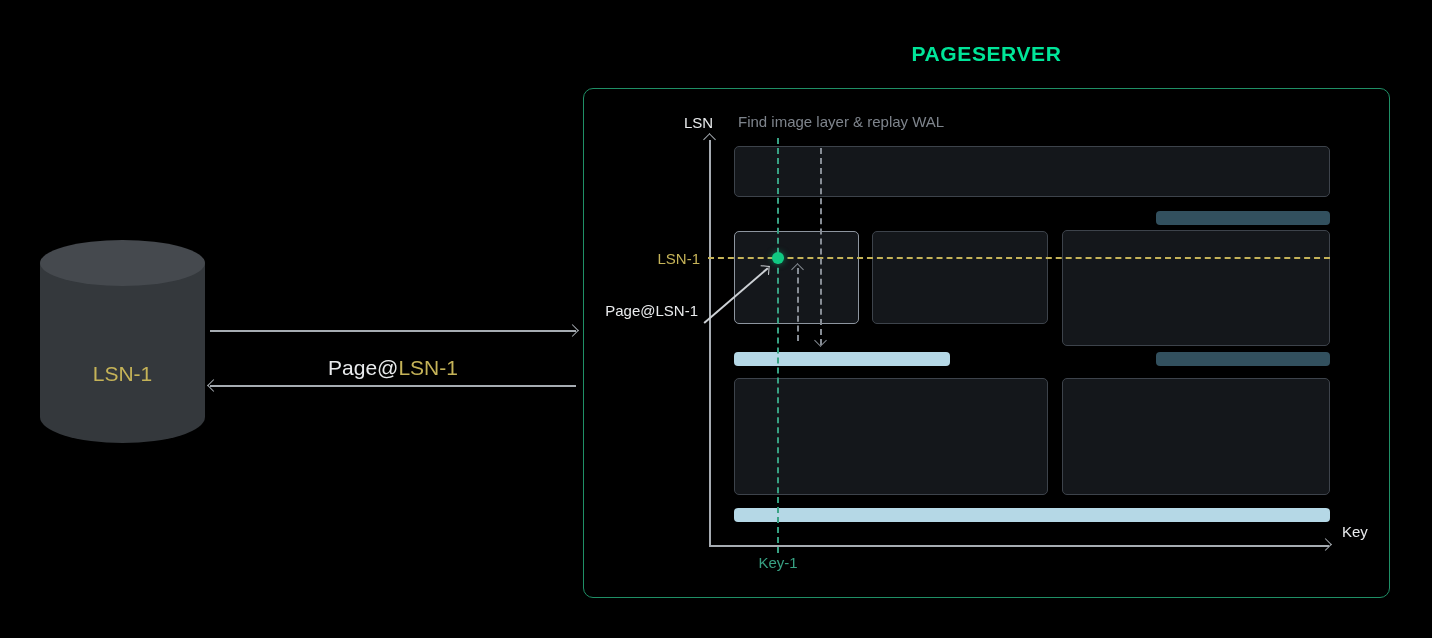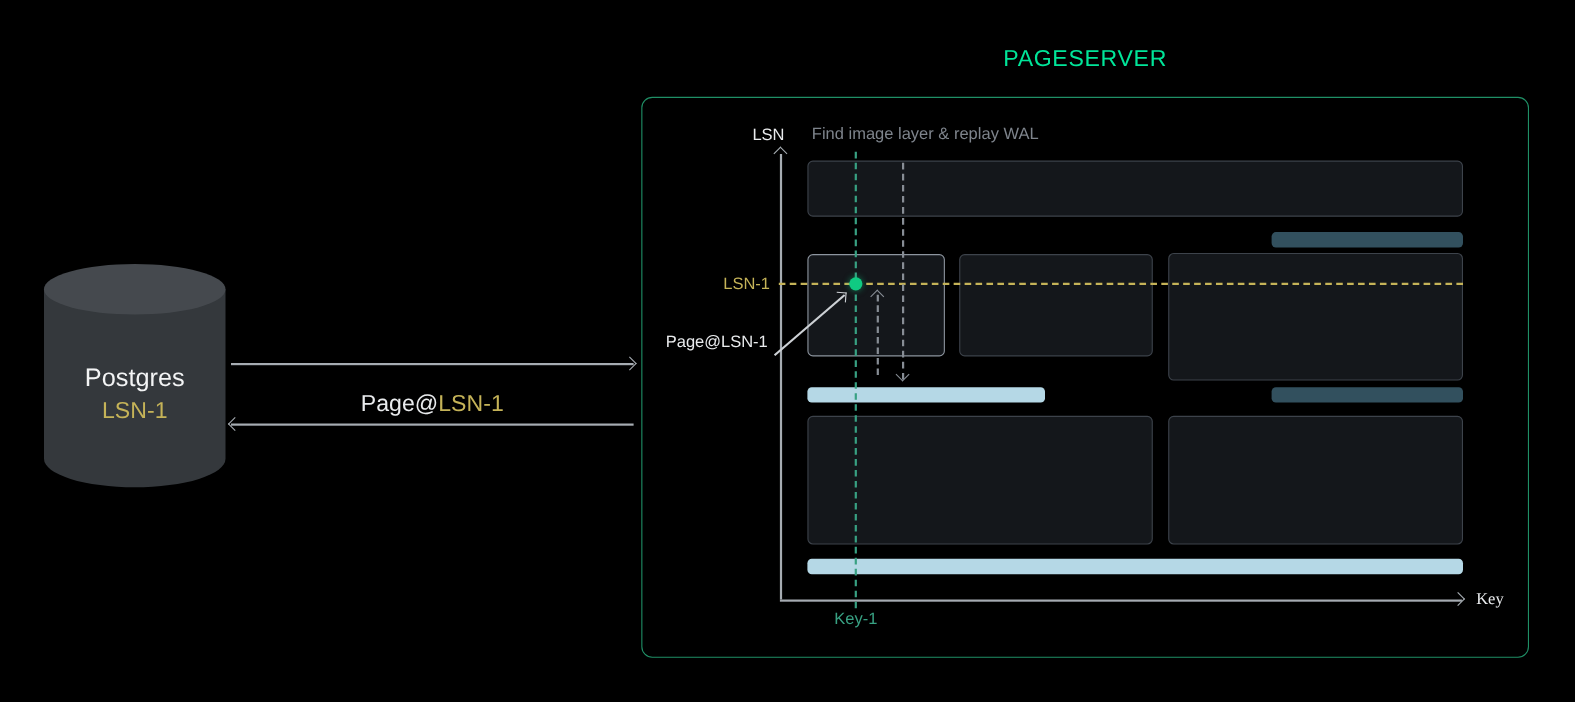--- a/index.html
+++ b/index.html
@@ -33,21 +33,21 @@
 
   
   .ps-box {
     position:absolute; left:583px; top:88px; width:807px; height:510px;
     border:1px solid var(--box-border,#1f8f66);
     border-radius:10px;
     background:transparent;
   }
   .ps-title {
     position:absolute; left:583px; top:42px; width:807px;
-    text-align:center; font-size:21px; font-weight:normal;
+    text-align:center; font-size:21px; font-weight:bold;
     letter-spacing:0.6px; color:var(--brand-green,#00e599);
   }
 
   
   .layer {
     position:absolute;
     background:var(--rect-fill,#14171b);
     border:1px solid var(--rect-border,#3d434b);
     border-radius:5px;
   }
@@ -100,21 +100,20 @@
 <body>
 
 <div class="canvas">
 
   <div class="ps-title">PAGESERVER</div>
 
   <div class="cyl">
     <div class="cyl-body"></div>
     <div class="cyl-top"></div>
   </div>
-  <div class="pg-name">Postgres</div>
   <div class="pg-lsn">LSN-1</div>
 
   <div class="hline" style="left:210px; top:330px; width:366px;">
     <div class="chev r" style="right:-1px; top:-4px;"></div>
   </div>
 
   <div class="msg" style="top:356px;">
     <span>Page@</span><span class="yellow">LSN-1</span>
   </div>
   <div class="hline" style="left:210px; top:385px; width:366px;">
@@ -123,21 +122,21 @@
 
   <div class="ps-box"></div>
 
   <div class="vline" style="left:709px; top:140px; height:405px;"></div>
   <div class="chev u" style="left:705px; top:135px;"></div>
   <div class="hline" style="left:709px; top:545px; width:620px;"></div>
   <div class="chev r" style="left:1321px; top:540px;"></div>
 
   <div class="lbl" style="left:684px; top:114px;">LSN</div>
   <div class="lbl gray" style="left:738px; top:113px;">Find image layer &amp; replay WAL</div>
-  <div class="lbl" style="left:1342px; top:537px;font-family:Liberation Serif, serif;">Key</div>
+  <div class="lbl" style="left:1342px; top:523px;">Key</div>
 
   <div class="layer" style="left:734px; top:146px; width:596px; height:51px;"></div>
   <div class="layer hl" style="left:734px; top:231px; width:125px; height:93px;"></div>
   <div class="layer" style="left:872px; top:231px; width:176px; height:93px;"></div>
   <div class="layer" style="left:1062px; top:230px; width:268px; height:116px;"></div>
   <div class="layer" style="left:734px; top:378px; width:314px; height:117px;"></div>
   <div class="layer" style="left:1062px; top:378px; width:268px; height:117px;"></div>
 
   <div class="bar teal" style="left:1156px; top:211px; width:174px;"></div>
   <div class="bar blue" style="left:734px; top:352px; width:216px;"></div>

